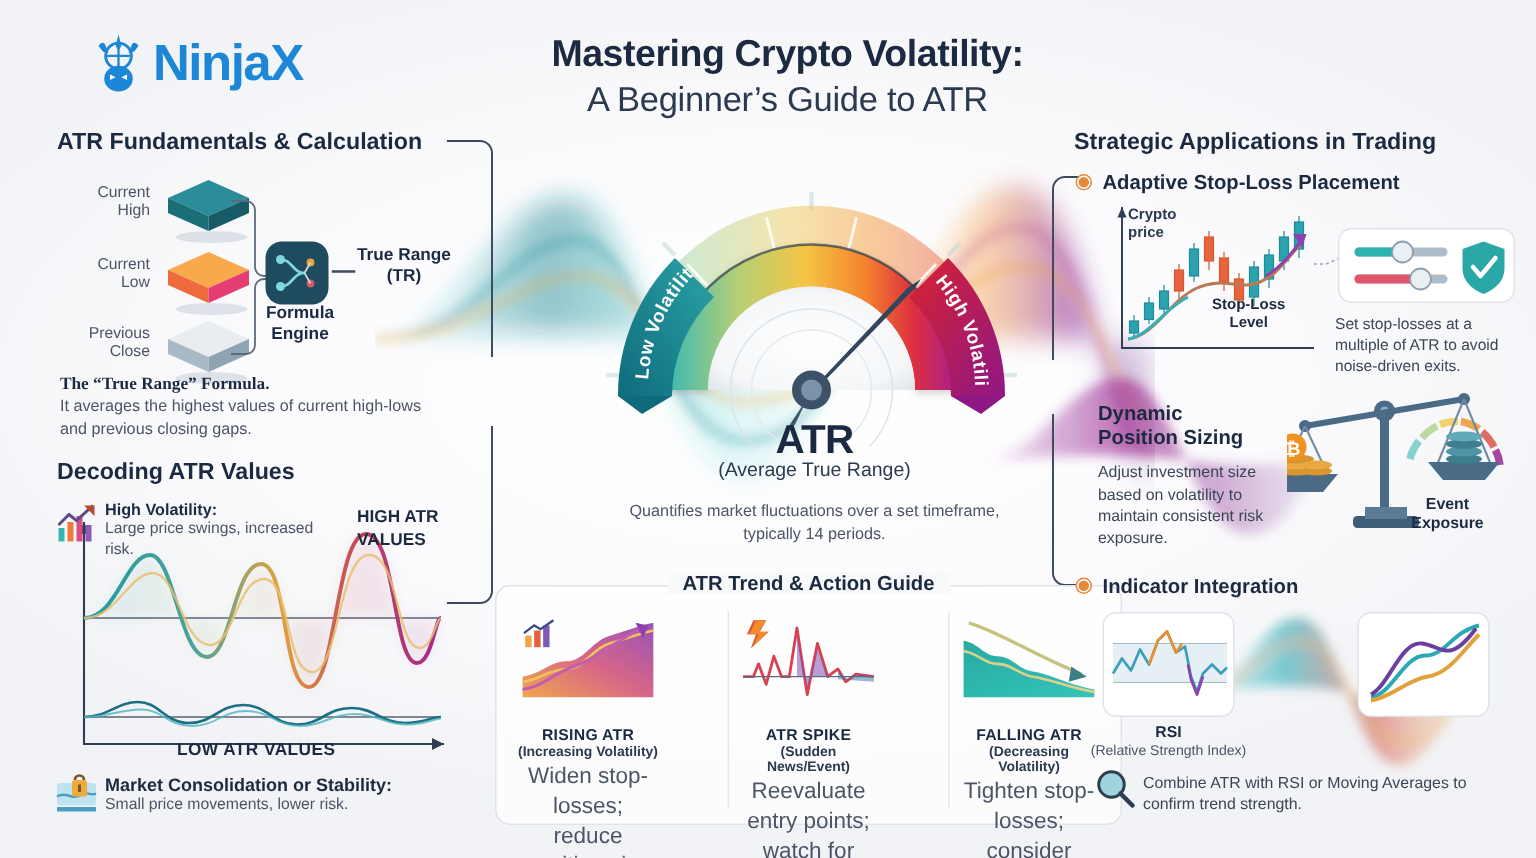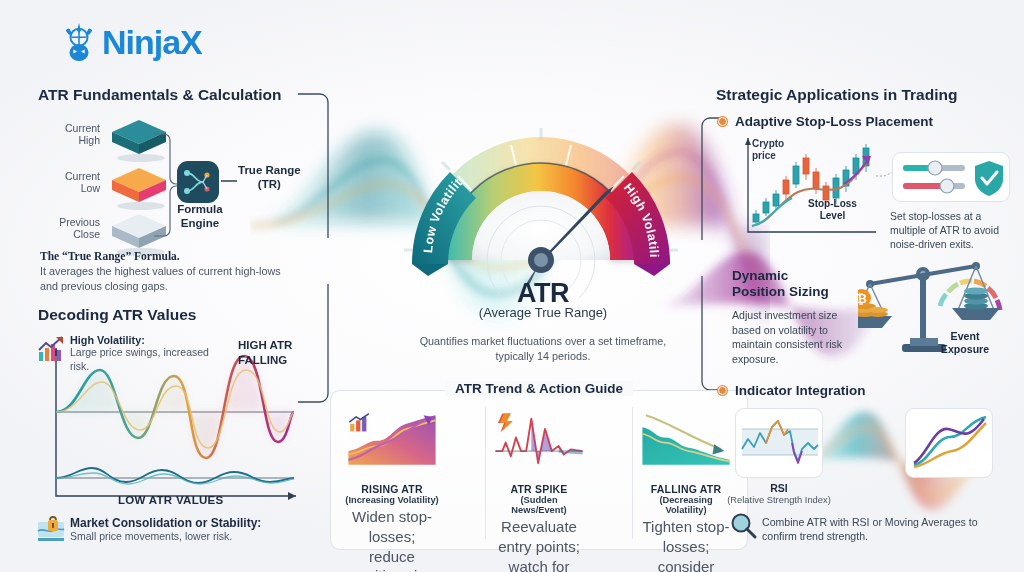--- a/index.html
+++ b/index.html
@@ -216,20 +216,24 @@
         <path d="M34 9 C32 6 30 6 29 9 L27 14 L31 13 Z"></path>
         <circle cx="20" cy="16" r="9" fill="none" stroke="#1b87d6" stroke-width="2"></circle>
         <path d="M20 8 L20 24 M12 16 L28 16" stroke="#1b87d6" stroke-width="1.6"></path>
         <ellipse cx="20" cy="32" rx="10" ry="9"></ellipse>
       </g>
       <path d="M14 29 L18 31 L14 33 Z M26 29 L22 31 L26 33 Z" fill="#ffffff"></path>
     </svg>
     <span class="word">NinjaX</span>
   </div>
 
+  <div id="headline" class="abs">
+    <div class="l1">Mastering Crypto Volatility:</div>
+    <div class="l2">A Beginner’s Guide to ATR</div>
+  </div>
 
   <div id="head-fund" class="abs sec-head">ATR Fundamentals &amp; Calculation</div>
   <div id="head-decode" class="abs sec-head">Decoding ATR Values</div>
   <div id="head-strategic" class="abs sec-head">Strategic Applications in Trading</div>
 
   <svg class="abs" style="left:298px;top:88px;width:40px;height:330px;" viewBox="0 0 40 330">
     <path class="bracket" d="M0,6 L22,6 A8,8 0 0 1 30,14 L30,150"></path>
     <path class="bracket" d="M30,196 L30,306 A8,8 0 0 1 22,314 L0,314"></path>
   </svg>
 
@@ -362,21 +366,21 @@
     <rect x="21" y="16" width="4" height="11" fill="#8e5ab8"></rect>
     <path d="M3 16 L10 9 L15 13 L26 3" fill="none" stroke="#5b4a8a" stroke-width="2"></path>
     <path d="M20 3 L27 3 L27 10 Z" fill="#b5492f"></path>
   </svg>
   <div id="hv-note" class="abs">
     <div class="t">High Volatility:</div>
     <div class="b">Large price swings, increased risk.</div>
   </div>
   <div id="hv-tag" class="abs">
     <div>HIGH ATR</div>
-    <div>FALLING</div>
+    <div>VALUES</div>
   </div>
 
   <div id="low-tag" class="abs">LOW ATR VALUES</div>
 
   <svg class="abs" style="left:36px;top:514px;width:30px;height:30px;" viewBox="0 0 30 30">
     <rect x="2" y="8" width="26" height="15" rx="2" fill="#bfe4ef"></rect>
     <path d="M2 17 C8 13 12 20 18 16 C22 13 25 17 28 15" fill="none" stroke="#4c9fc0" stroke-width="1.6"></path>
     <rect x="2" y="24" width="26" height="3" fill="#4c9fc0"></rect>
     <rect x="12" y="6" width="10" height="11" rx="2" fill="#f0a93f"></rect>
     <path d="M14 6 A3 3 0 0 1 20 6" fill="none" stroke="#7a5520" stroke-width="1.8"></path>

